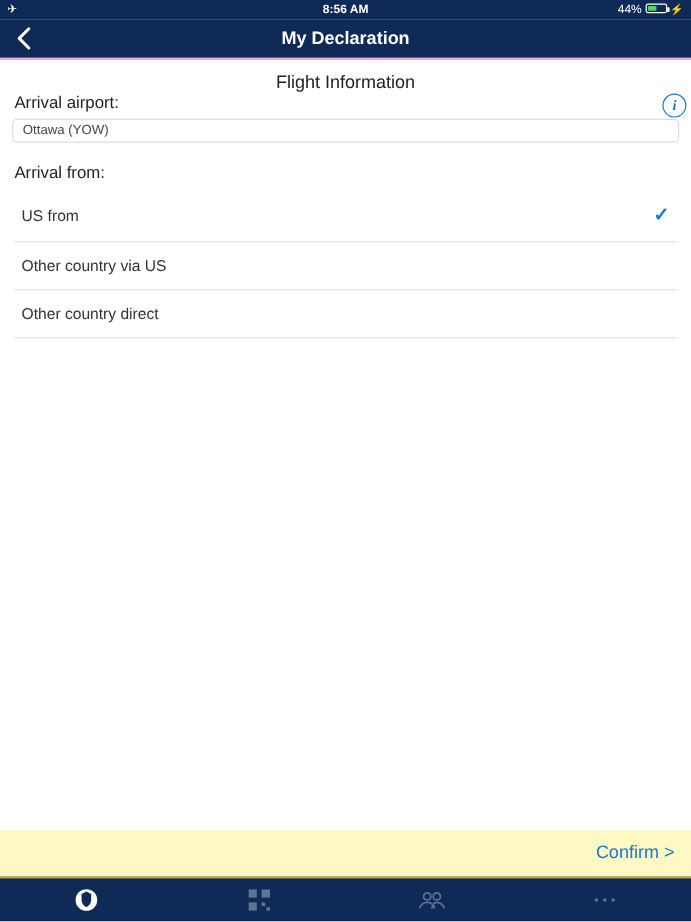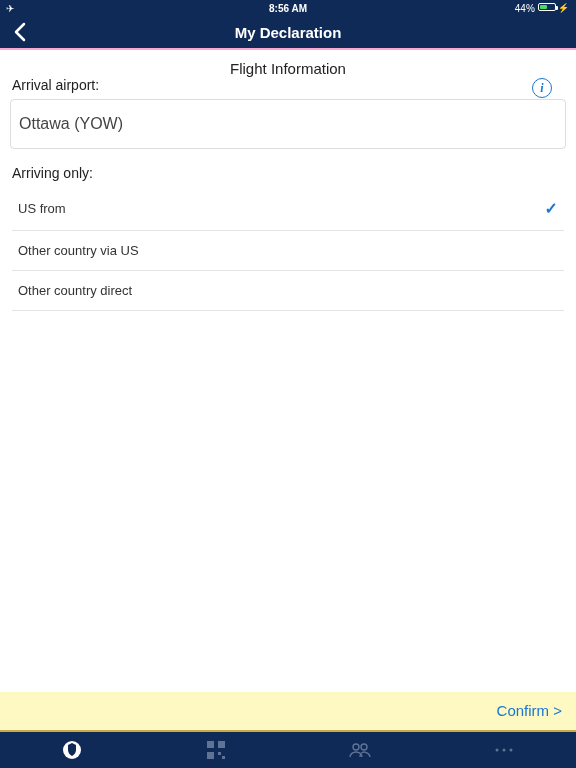--- a/index.html
+++ b/index.html
@@ -11,23 +11,23 @@
 .battery{width:18px;height:8px;border:1px solid #fff;border-radius:2px;position:relative;display:inline-block}
 .battery::after{content:"";position:absolute;right:-3px;top:2px;width:2px;height:4px;background:#fff;border-radius:0 1px 1px 0}
 .battery-fill{position:absolute;left:1px;top:1px;bottom:1px;width:44%;background:#4cd964;border-radius:1px}
 .bolt{font-size:9px}
 .nav-bar{height:34px;background:#0f2a56;color:#ffffff;display:flex;align-items:center;position:relative;border-bottom:2px solid #f9a8d4}
 .back{width:40px;display:flex;align-items:center;justify-content:center;cursor:pointer}
 .nav-title{position:absolute;left:50%;transform:translateX(-50%);font-size:15px;font-weight:600}
 .content{flex:1;overflow:auto;background:#fff}
 .section-title{text-align:center;font-size:15px;color:#222;margin-top:10px;font-weight:400}
 .field-label{font-size:14px;color:#222;padding:0 12px 6px}
-.label-row{display:flex;align-items:center;justify-content:space-between;padding-right:24px}
+.label-row{display:flex;align-items:center;justify-content:space-between;padding-right:4px}
 .info-icon{width:20px;height:20px;border:1.5px solid #1976d2;border-radius:50%;display:flex;align-items:center;justify-content:center;color:#1976d2;font-size:12px;font-family:Georgia,serif;font-style:italic;font-weight:bold;cursor:pointer}
-.input{margin:0 10px 16px;border:1px solid #ddd;border-radius:4px;padding:15px 8px;font-size:16px;color:#444;background:#fff;cursor:pointer}
+.input{margin:0 10px 16px;border:1px solid #ddd;border-radius:4px;padding:3px 8px;font-size:11px;color:#444;background:#fff;cursor:pointer}
 .radio-list{padding:0 12px}
 .radio-item{display:flex;align-items:center;justify-content:space-between;padding:12px 6px;border-bottom:1px solid #e4e4e4;font-size:13px;color:#333;cursor:pointer}
 .check{color:#1976d2;font-weight:bold;font-size:16px}
 .confirm-row{padding:10px 14px;text-align:right;background:#fef9c3}
 .confirm{color:#1976d2;font-size:15px;font-weight:400;cursor:pointer;display:inline-block}
 .tab-bar{height:38px;background:#0f2a56;border-top:2px solid #c9a94a;display:flex;align-items:center}
 .tab{flex:1;display:flex;align-items:center;justify-content:center;color:#8a9bb8;cursor:pointer}
 .tab svg{opacity:.65}
 .tab:first-child svg{opacity:1}
 </style>
@@ -59,21 +59,21 @@
 
 <div class="content">
   <div class="section-title">Flight Information</div>
 
   <div class="label-row">
     <div class="field-label">Arrival airport:</div>
     <div class="info-icon">i</div>
   </div>
   <div class="input">Ottawa (YOW)</div>
 
-  <div class="field-label">Arriving only:</div>
+  <div class="field-label">Arrival from:</div>
   <div class="radio-list">
     <div class="radio-item">
       <span>US from</span>
       <span class="check">✓</span>
     </div>
     <div class="radio-item">
       <span>Other country via US</span>
     </div>
     <div class="radio-item">
       <span>Other country direct</span>

